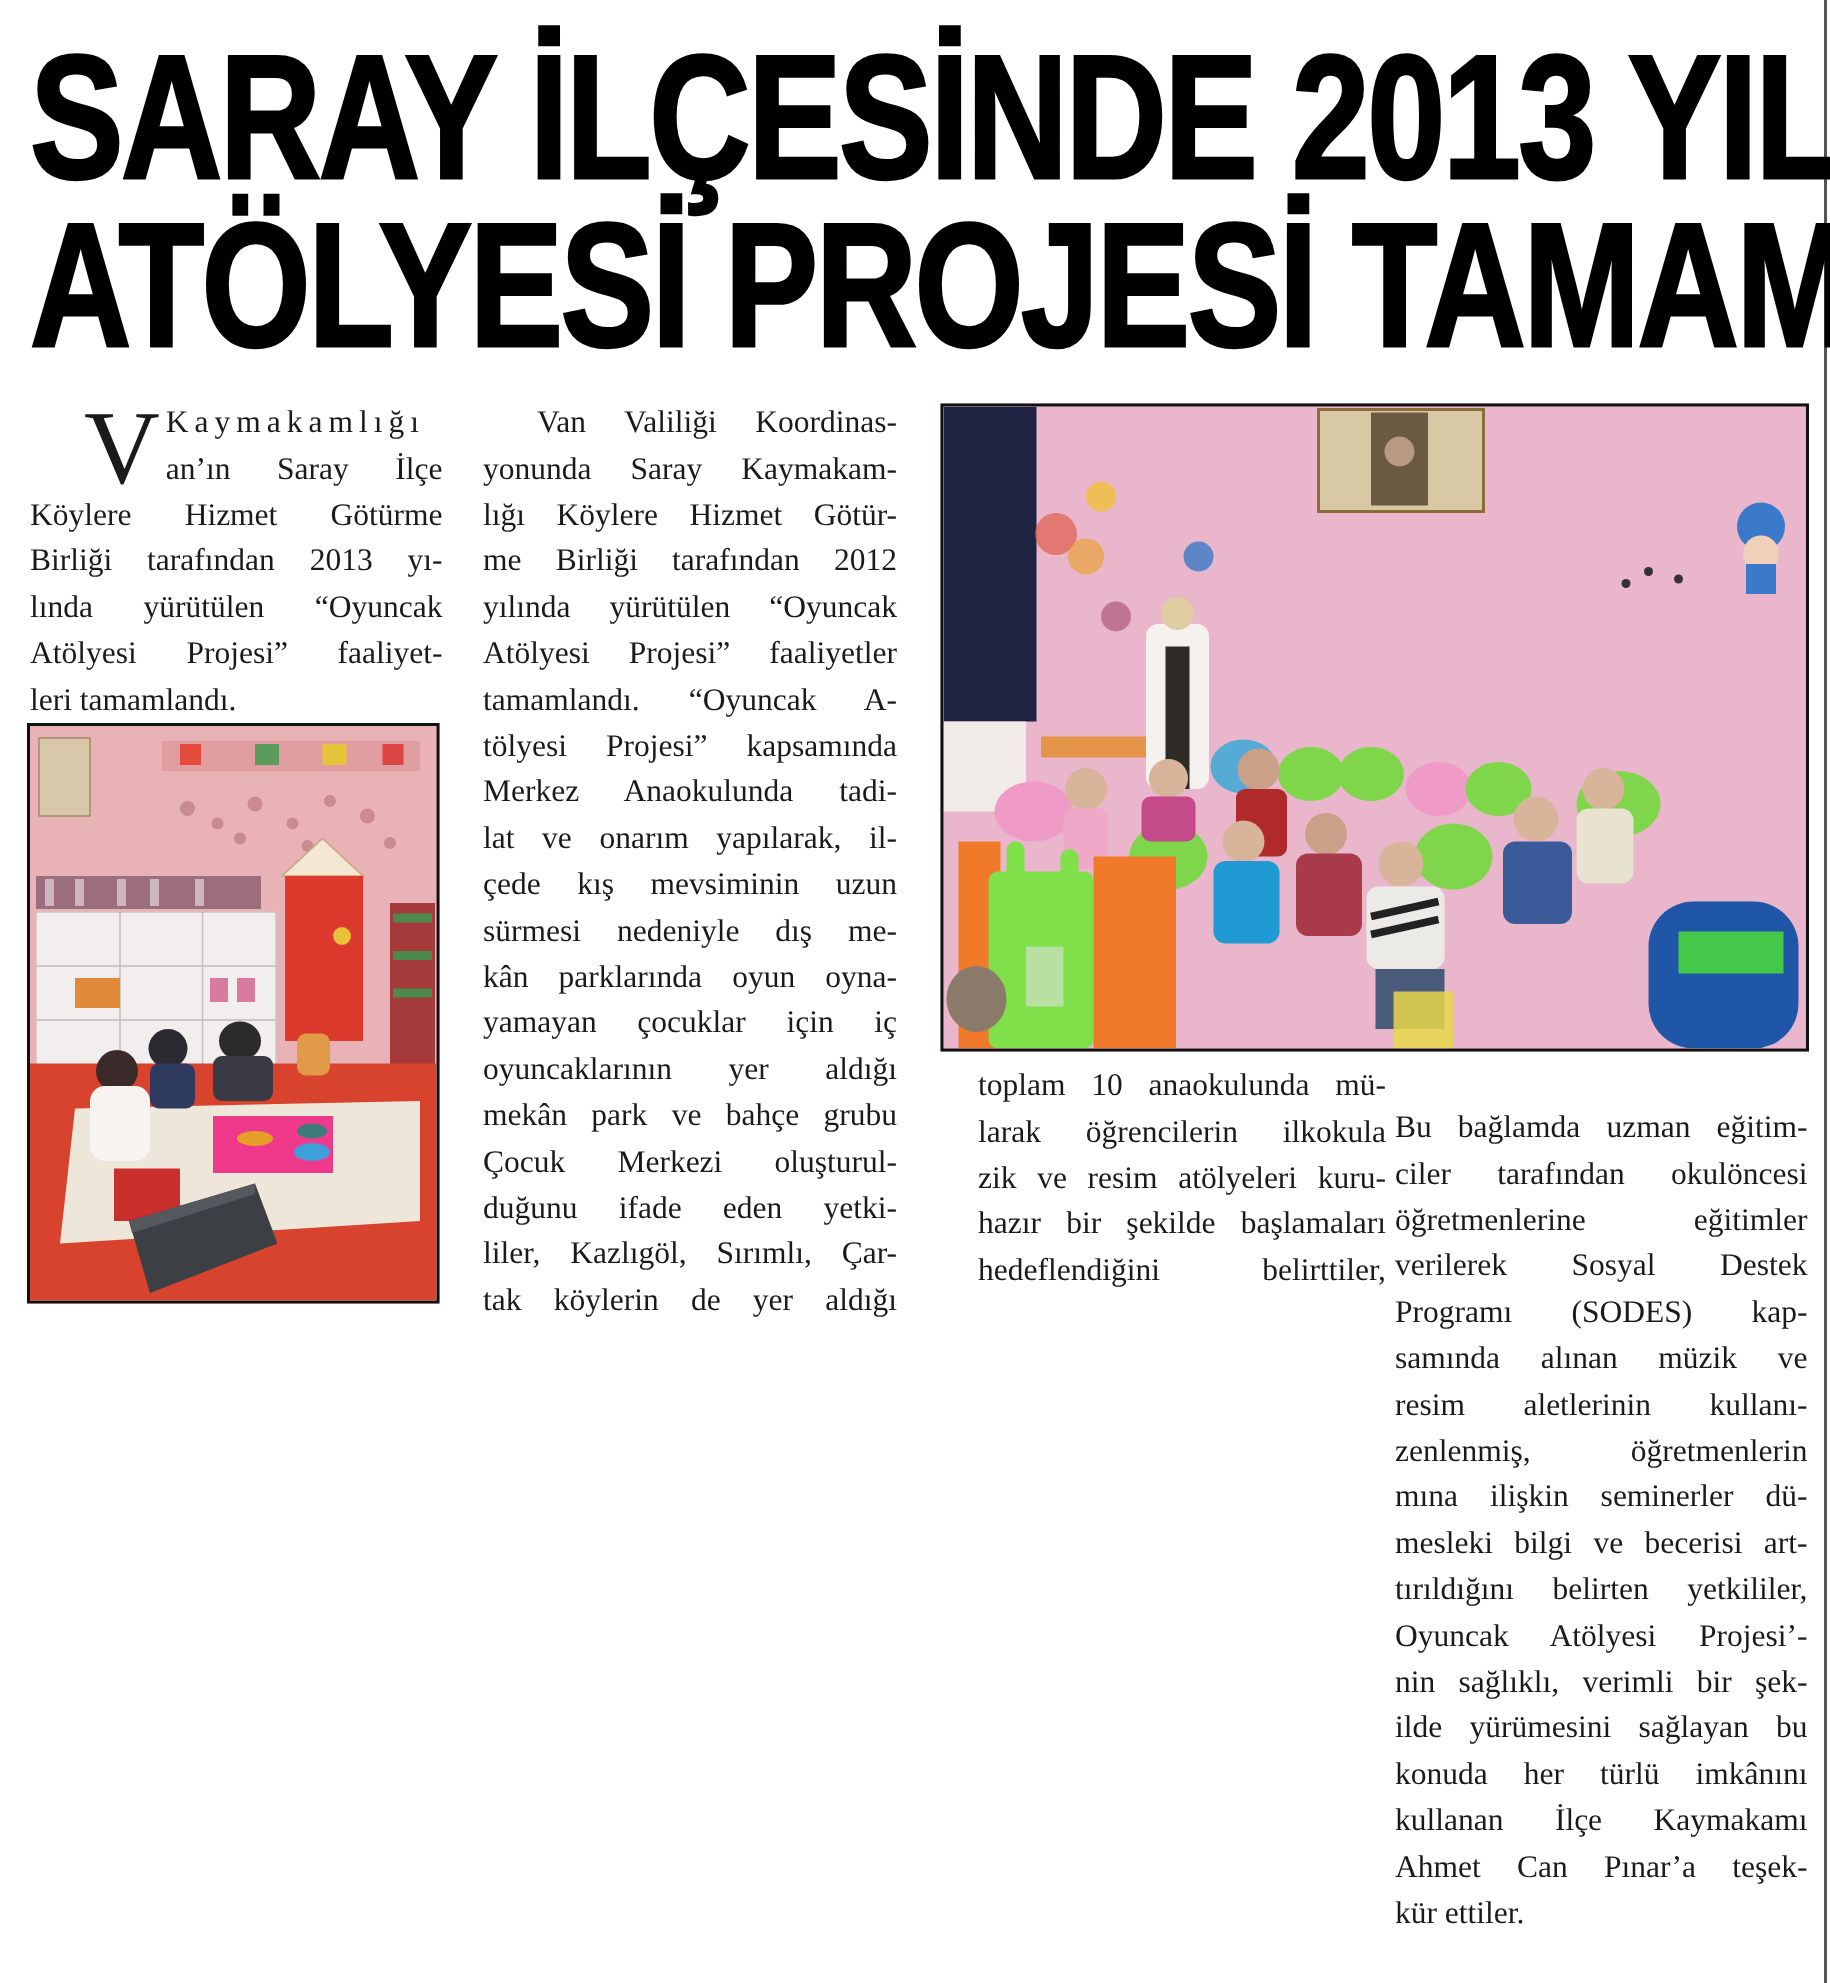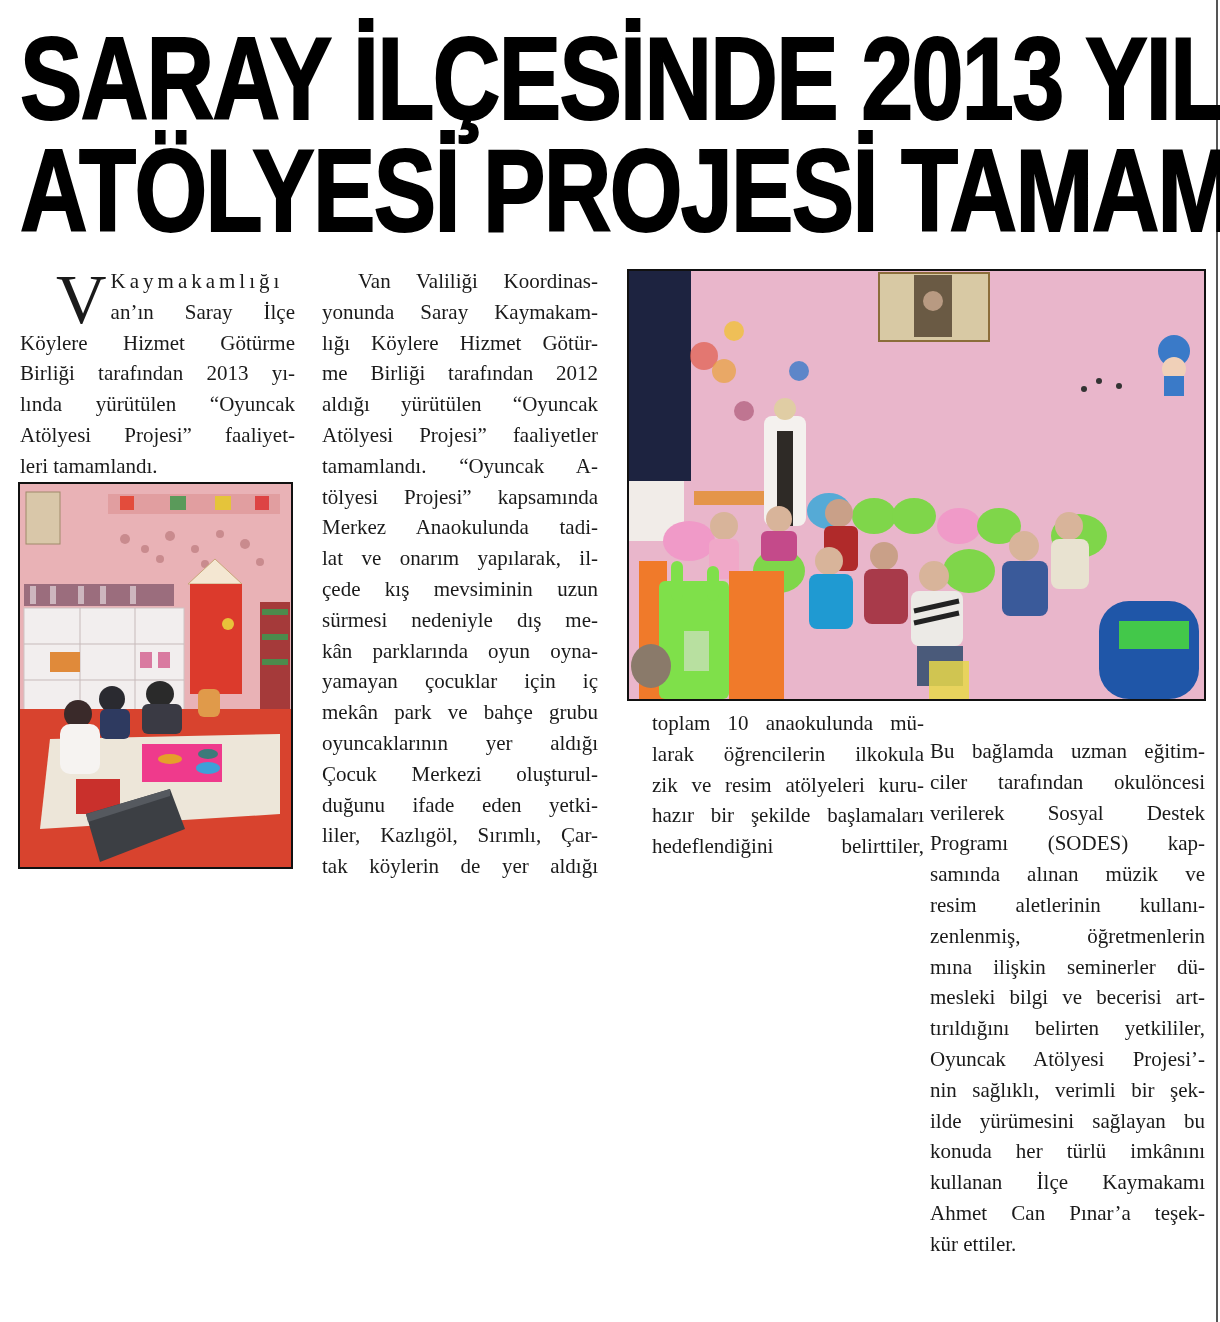--- a/index.html
+++ b/index.html
@@ -106,32 +106,32 @@
     <path d="M66 330 L150 305 L165 345 L80 378 Z" fill="#3c3f44"></path>
     <path d="M66 330 L150 305 L150 312 L68 338 Z" fill="#55595f"></path>
   </svg>
 </div>
 
 <div class="col col2">
   <span class="line indent">Van Valiliği Koordinas-</span>
   <span class="line">yonunda Saray Kaymakam-</span>
   <span class="line">lığı Köylere Hizmet Götür-</span>
   <span class="line">me Birliği tarafından 2012</span>
-  <span class="line">aldığı yürütülen “Oyuncak</span>
+  <span class="line">yılında yürütülen “Oyuncak</span>
   <span class="line">Atölyesi Projesi” faaliyetler</span>
   <span class="line">tamamlandı. “Oyuncak A-</span>
   <span class="line">tölyesi Projesi” kapsamında</span>
   <span class="line">Merkez Anaokulunda tadi-</span>
   <span class="line">lat ve onarım yapılarak, il-</span>
   <span class="line">çede kış mevsiminin uzun</span>
   <span class="line">sürmesi nedeniyle dış me-</span>
   <span class="line">kân parklarında oyun oyna-</span>
   <span class="line">yamayan çocuklar için iç</span>
+  <span class="line">oyuncaklarının yer aldığı</span>
   <span class="line">mekân park ve bahçe grubu</span>
-  <span class="line">oyuncaklarının yer aldığı</span>
   <span class="line">Çocuk Merkezi oluşturul-</span>
   <span class="line">duğunu ifade eden yetki-</span>
   <span class="line">liler, Kazlıgöl, Sırımlı, Çar-</span>
   <span class="line">tak köylerin de yer aldığı</span>
 </div>
 
 <div class="photo photo2">
   <svg width="575" height="428" viewBox="0 0 575 428">
     <rect x="0" y="0" width="575" height="428" fill="#e9b6cb"></rect>
     <rect x="0" y="0" width="62" height="210" fill="#1d2340"></rect>
@@ -206,20 +206,21 @@
   <span class="line">toplam 10 anaokulunda mü-</span>
   <span class="line">larak öğrencilerin ilkokula</span>
   <span class="line">zik ve resim atölyeleri kuru-</span>
   <span class="line">hazır bir şekilde başlamaları</span>
   <span class="line">hedeflendiğini belirttiler,</span>
 </div>
 
 <div class="col col4">
   <span class="line">Bu bağlamda uzman eğitim-</span>
   <span class="line">ciler tarafından okulöncesi</span>
+  <span class="line">öğretmenlerine eğitimler</span>
   <span class="line">verilerek Sosyal Destek</span>
   <span class="line">Programı (SODES) kap-</span>
   <span class="line">samında alınan müzik ve</span>
   <span class="line">resim aletlerinin kullanı-</span>
   <span class="line">zenlenmiş, öğretmenlerin</span>
   <span class="line">mına ilişkin seminerler dü-</span>
   <span class="line">mesleki bilgi ve becerisi art-</span>
   <span class="line">tırıldığını belirten yetkililer,</span>
   <span class="line">Oyuncak Atölyesi Projesi’-</span>
   <span class="line">nin sağlıklı, verimli bir şek-</span>

